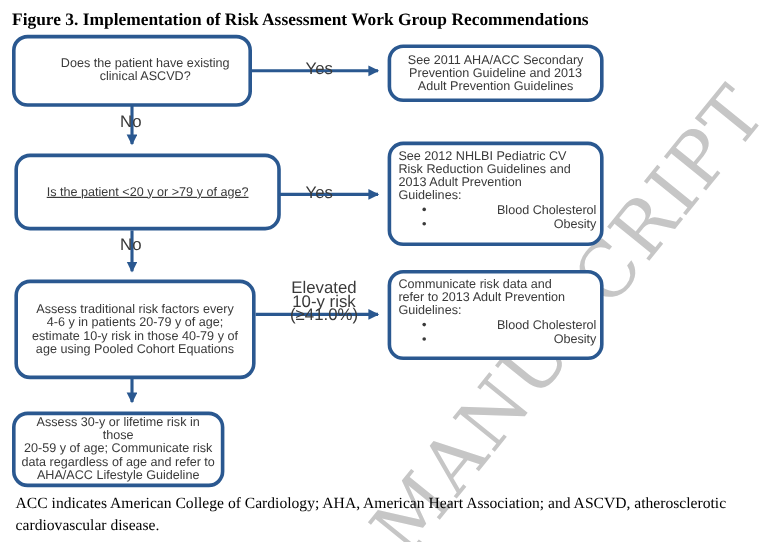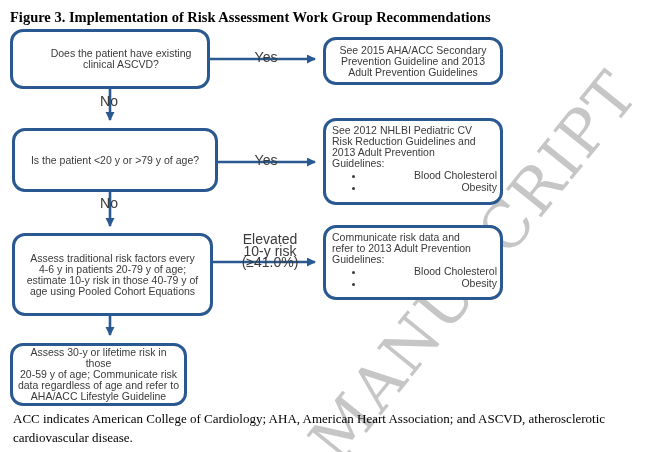--- a/index.html
+++ b/index.html
@@ -49,40 +49,40 @@
       <line x1="110" y1="192" x2="110" y2="226" marker-end="url(#ah)"></line>
       <line x1="110" y1="297" x2="110" y2="335" marker-end="url(#ah)"></line>
     </g>
   </svg>
 
   <div class="box center" style="left:10px;top:29px;width:200px;height:60px;padding-left:26px;">
     <span class="prewrap">Does the patient have existing
 clinical ASCVD?</span>
   </div>
 
-  <div class="box center" style="left:12px;top:128px;width:206px;height:64px;">
+  <div class="box center" style="left:12px;top:128px;width:222px;height:64px;text-decoration:underline;">
     <span class="prewrap">Is the patient &lt;20 y or &gt;79 y of age?</span>
   </div>
 
   <div class="box center" style="left:12px;top:233px;width:201px;height:83px;">
     <span class="prewrap">Assess traditional risk factors every
 4-6 y in patients 20-79 y of age;
 estimate 10-y risk in those 40-79 y of
 age using Pooled Cohort Equations</span>
   </div>
 
   <div class="box center" style="left:10px;top:343px;width:177px;height:63px;">
     <span class="prewrap">Assess 30-y or lifetime risk in those
 20-59 y of age; Communicate risk
 data regardless of age and refer to
 AHA/ACC Lifestyle Guideline</span>
   </div>
 
   <div class="box center" style="left:323px;top:37px;width:180px;height:48px;">
-    <span class="prewrap">See 2015 AHA/ACC Secondary
+    <span class="prewrap">See 2011 AHA/ACC Secondary
 Prevention Guideline and 2013
 Adult Prevention Guidelines</span>
   </div>
 
   <div class="box left" style="left:323px;top:118px;width:180px;height:87px;">
     <span class="prewrap">See 2012 NHLBI Pediatric CV
 Risk Reduction Guidelines and
 2013 Adult Prevention
 Guidelines:</span>
     <ul>

